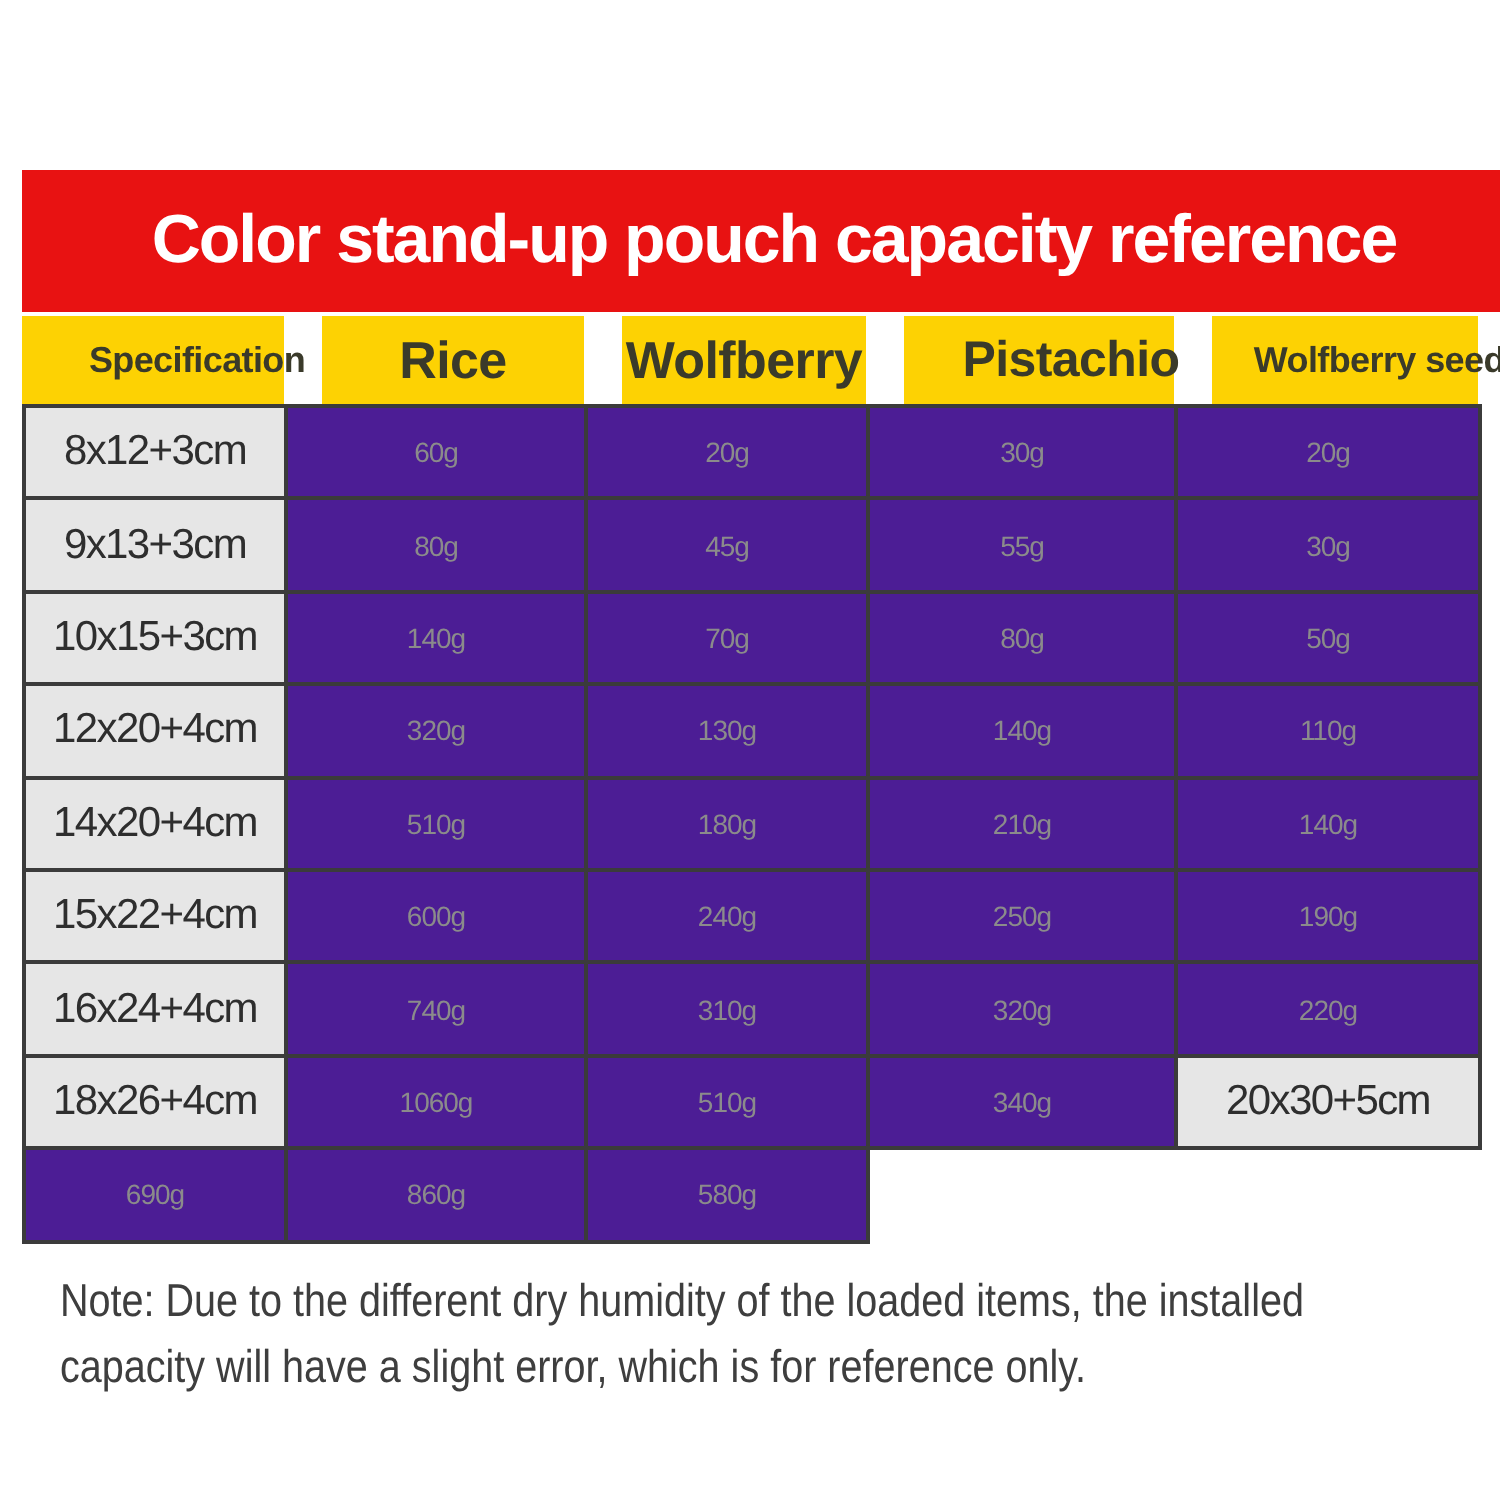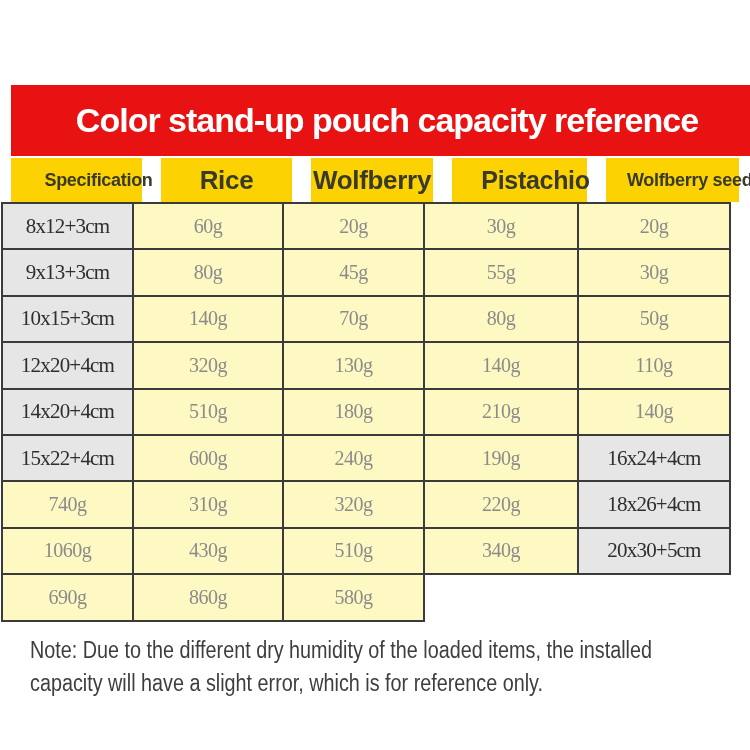--- a/index.html
+++ b/index.html
@@ -53,49 +53,48 @@
     box-sizing: border-box;
     white-space: nowrap;
     letter-spacing: -0.3px;
   }
   .hcell + .hcell { border-left: 4px solid #ffffff; margin-left: 15px; }
   .hcell-small { font-size: 18px; padding-left: 44px; }
   .hcell-large { font-size: 26px; }
   .hcell-med   { font-size: 25px; padding-left: 32px; }
   .grid {
     position: absolute;
-    left: 1px;
+    left: 11px;
     top: 202px;
     display: grid;
     grid-template-columns: 131px 150px 141px 154px 152px;
     grid-auto-rows: 46.4px;
     border-top: 2px solid var(--grid-border, #3b3b3b);
     border-left: 2px solid var(--grid-border, #3b3b3b);
     box-sizing: content-box;
-    font-family: Liberation Serif, serif;
   }
   .cell {
     border-right: 2px solid var(--grid-border, #3b3b3b);
     border-bottom: 2px solid var(--grid-border, #3b3b3b);
     box-sizing: border-box;
     display: flex;
     align-items: center;
     justify-content: center;
     white-space: nowrap;
   }
   .cell.spec {
     background: var(--spec-bg, #e6e6e6);
     color: var(--spec-text, #2e2e2e);
     font-size: 21px;
     letter-spacing: -0.8px;
   }
   .cell.val {
-    background: #fef9c3;
+    background: #4c1d95;
     color: var(--value-text, #8b8b8b);
-    font-size: 20px;
+    font-size: 14px;
     letter-spacing: -0.5px;
   }
   .note {
     position: absolute;
     left: 30px;
     top: 634px;
     width: 716px;
     color: var(--note-text, #3e3e3e);
     font-size: 23px;
     line-height: 33px;
@@ -148,31 +147,31 @@
 
     <div class="cell spec">14x20+4cm</div>
     <div class="cell val">510g</div>
     <div class="cell val">180g</div>
     <div class="cell val">210g</div>
     <div class="cell val">140g</div>
 
     <div class="cell spec">15x22+4cm</div>
     <div class="cell val">600g</div>
     <div class="cell val">240g</div>
+    <div class="cell val">250g</div>
     <div class="cell val">190g</div>
 
     <div class="cell spec">16x24+4cm</div>
     <div class="cell val">740g</div>
     <div class="cell val">310g</div>
     <div class="cell val">320g</div>
     <div class="cell val">220g</div>
 
     <div class="cell spec">18x26+4cm</div>
     <div class="cell val">1060g</div>
-    <div class="cell val">430g</div>
     <div class="cell val">510g</div>
     <div class="cell val">340g</div>
 
     <div class="cell spec">20x30+5cm</div>
     <div class="cell val">690g</div>
     <div class="cell val">860g</div>
     <div class="cell val">580g</div>
   </div>
 
   <div class="note">

